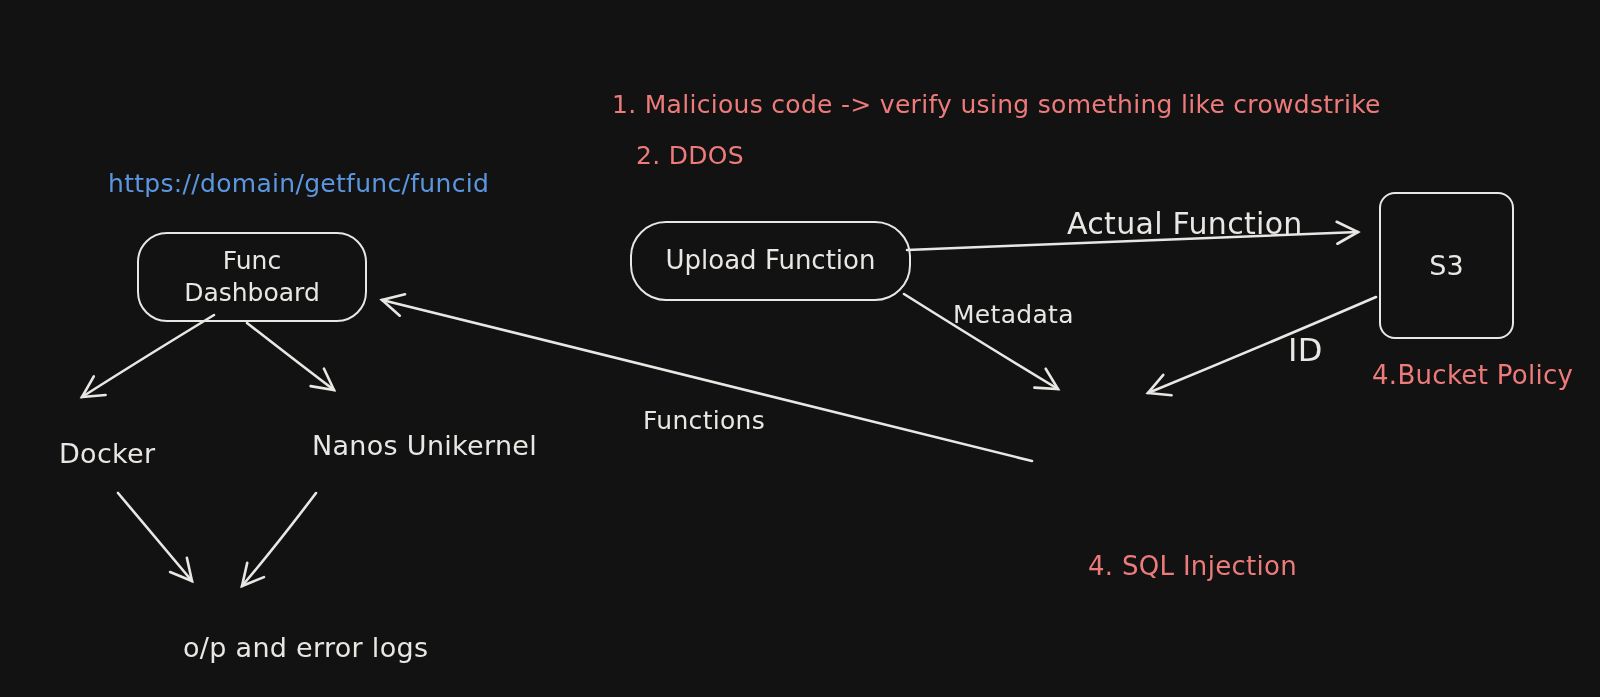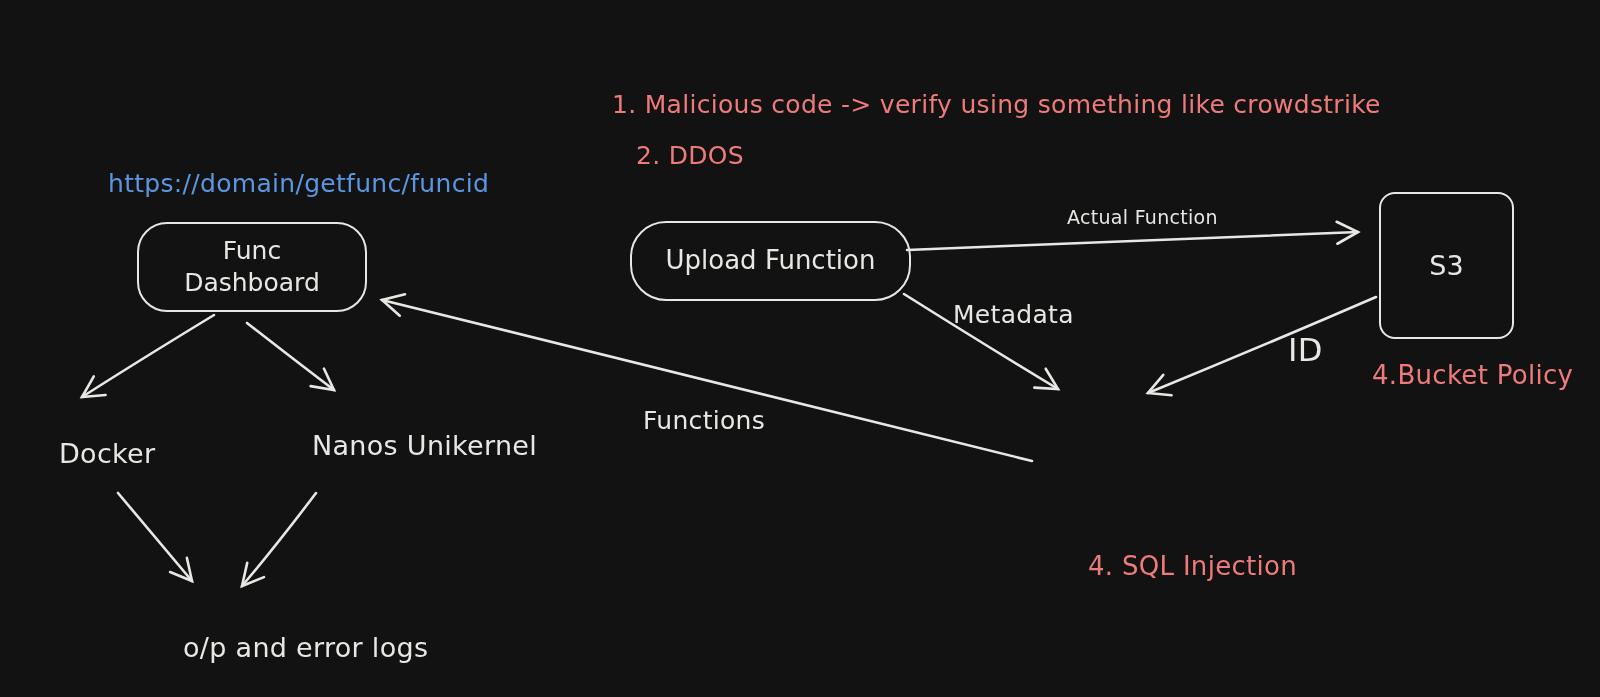--- a/index.html
+++ b/index.html
@@ -43,27 +43,27 @@
     <path d="M 118 493 Q 160 543 192 581" marker-end="url(#ah)"></path>
     <path d="M 316 493 Q 276 546 242 586" marker-end="url(#ah)"></path>
   </svg>
 
   <div class="txt red" style="left:612px;top:90px;font-size:25px;">1. Malicious code -&gt; verify using something like crowdstrike</div>
   <div class="txt red" style="left:636px;top:141px;font-size:25px;">2. DDOS</div>
   <div class="txt blue" style="left:72px;top:169px;font-size:25px;">https://domain/getfunc/funcid</div>
   <div class="txt red" style="left:1372px;top:360px;font-size:26px;">4.Bucket Policy</div>
   <div class="txt red" style="left:1088px;top:551px;font-size:26px;">4. SQL Injection</div>
 
-  <div class="node" style="left:137px;top:222px;width:226px;height:86px;border-radius:30px;font-size:25px;">Func
+  <div class="node" style="left:137px;top:232px;width:226px;height:86px;border-radius:30px;font-size:25px;">Func
 Dashboard</div>
   <div class="node" style="left:630px;top:221px;width:277px;height:76px;border-radius:36px;font-size:26px;">Upload Function</div>
   <div class="node" style="left:1379px;top:192px;width:131px;height:143px;border-radius:16px;font-size:27px;">S3</div>
 
   <div class="txt white" style="left:59px;top:438px;font-size:27px;">Docker</div>
   <div class="txt white" style="left:312px;top:430px;font-size:27px;">Nanos Unikernel</div>
   <div class="txt white" style="left:183px;top:632px;font-size:27px;">o/p and error logs</div>
 
-  <div class="txt white" style="left:1067px;top:206px;font-size:19px;">Actual Function</div>
+  <div class="txt white" style="left:1067px;top:206px;font-size:30px;">Actual Function</div>
   <div class="txt white" style="left:953px;top:300px;font-size:25px;">Metadata</div>
   <div class="txt white" style="left:1288px;top:331px;font-size:32px;">ID</div>
   <div class="txt white" style="left:643px;top:406px;font-size:25px;">Functions</div>
 
 </div>
 
 </body></html>

